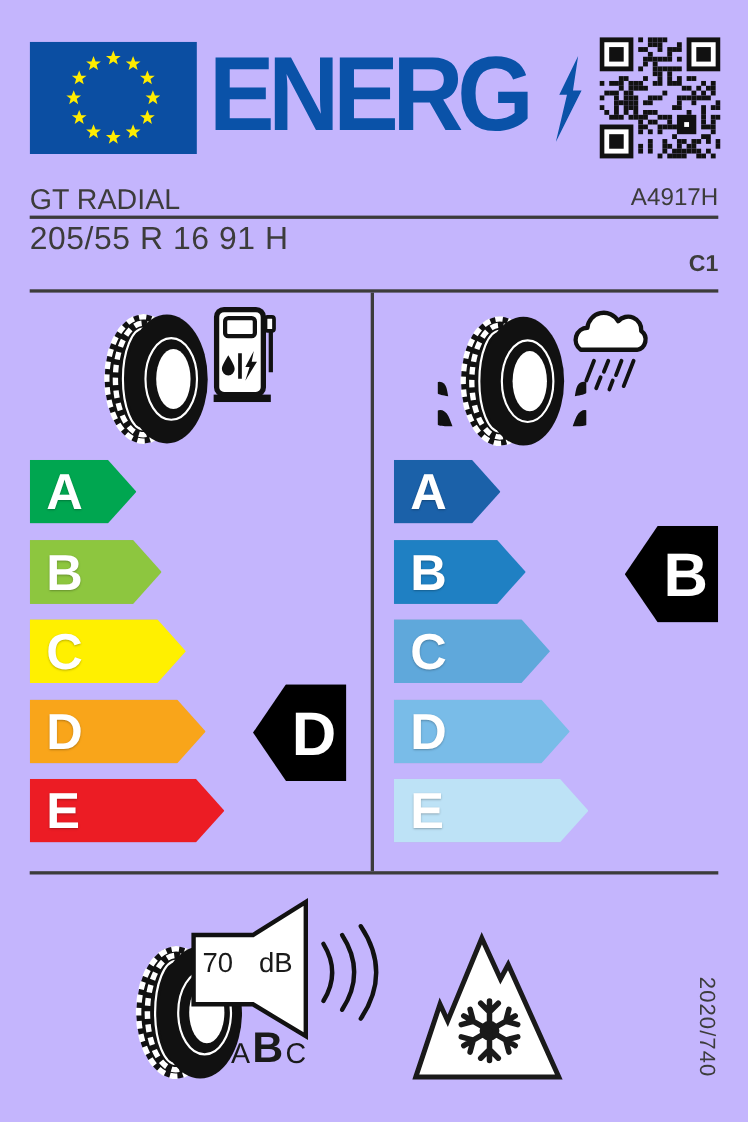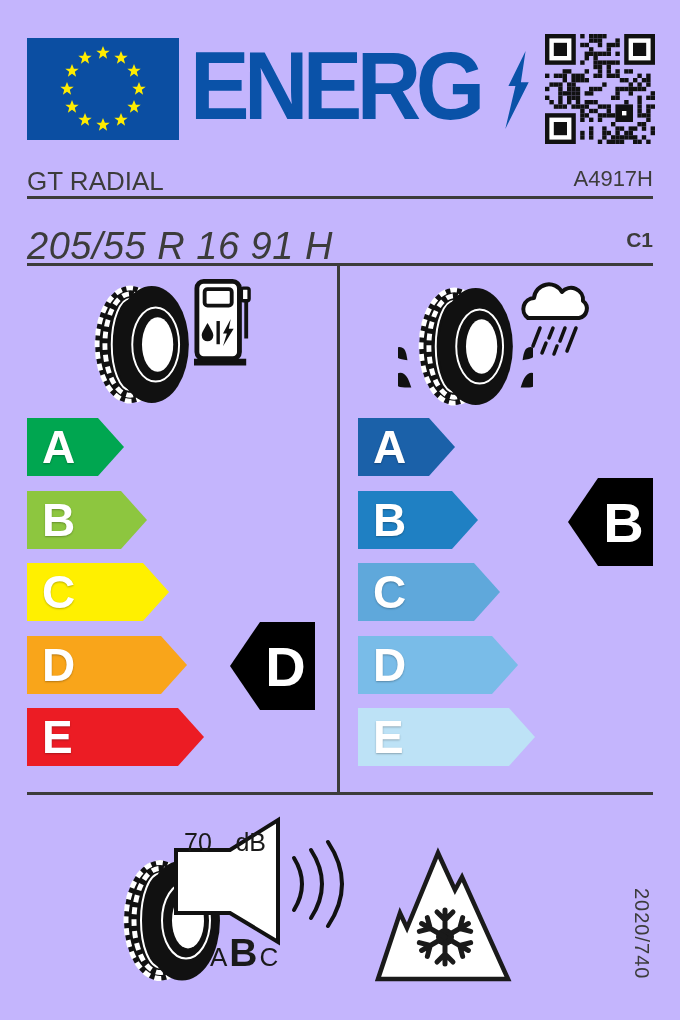--- a/index.html
+++ b/index.html
@@ -8,39 +8,39 @@
   .abs{position:absolute;}
   
   .flag{left:27px;top:38px;width:152px;height:102px;}
   .logo{left:190px;top:46px;height:82px;font-weight:bold;font-size:96px;line-height:80px;
         color:#0a52a8;letter-spacing:-6px;transform:scaleX(.93);transform-origin:left center;white-space:nowrap;}
   .bolt{left:501px;top:51px;width:32px;height:78px;}
   .qr{left:545px;top:33px;width:110px;height:112px;}
   
   .brand{left:27px;top:166px;font-size:26px;}
   .typeid{right:27px;top:166px;font-size:22px;text-align:right;}
-  .size{left:27px;top:225px;font-size:38px;letter-spacing:.5px;font-style:italic;}
+  .size{left:27px;top:201px;font-size:29px;letter-spacing:.5px;}
   .tclass{right:27px;top:228px;font-size:21px;text-align:right;font-weight:bold;}
   .hline{left:27px;width:626px;height:3px;background:#3c3c3b;}
   .vline{left:337px;top:266px;width:3px;height:526px;background:#3c3c3b;}
   
   .arrow{position:absolute;height:58px;display:flex;align-items:center;
          clip-path:polygon(0 0,calc(100% - 26px) 0,100% 50%,calc(100% - 26px) 100%,0 100%);
          filter:drop-shadow(0 0 1px #9a9a9a);}
   .arrow span{color:#fff;font-weight:bold;font-size:46px;padding-left:15px;
               text-shadow:0 1px 2px rgba(0,0,0,.28);}
   .f-a{background:#00a650}.f-b{background:#8dc63f}.f-c{background:#fff000}
   .f-d{background:#f9a51a}.f-e{background:#ec1c24}
   .w-a{background:#1b61a9}.w-b{background:#1f80c3}.w-c{background:#5fa8db}
   .w-d{background:#79bce8}.w-e{background:#bde2f6}
   .indicator{position:absolute;width:85px;height:88px;background:#000;display:flex;align-items:center;
              justify-content:center;clip-path:polygon(30px 0,100% 0,100% 100%,30px 100%,0 50%);}
   .indicator span{color:#fff;font-weight:bold;font-size:56px;padding-left:26px;}
   
-  .db-row{left:184px;top:828px;width:82px;display:flex;justify-content:space-between;
+  .db-row{left:184px;top:862px;width:82px;display:flex;justify-content:space-between;
           font-size:25px;color:#1a1a1a;z-index:6;}
   .abc{left:210px;top:936px;display:flex;align-items:flex-end;gap:2px;color:#1a1a1a;z-index:6;}
   .abc .s{font-size:26px;line-height:26px;}
   .abc .big{font-size:39px;line-height:34px;font-weight:bold;}
   .reg{left:630px;top:888px;height:110px;writing-mode:vertical-rl;font-size:20px;
        letter-spacing:1px;color:#3c3c3b;}
   .z1{z-index:1}.z2{z-index:2}
 </style>
 </head>
 <body>

